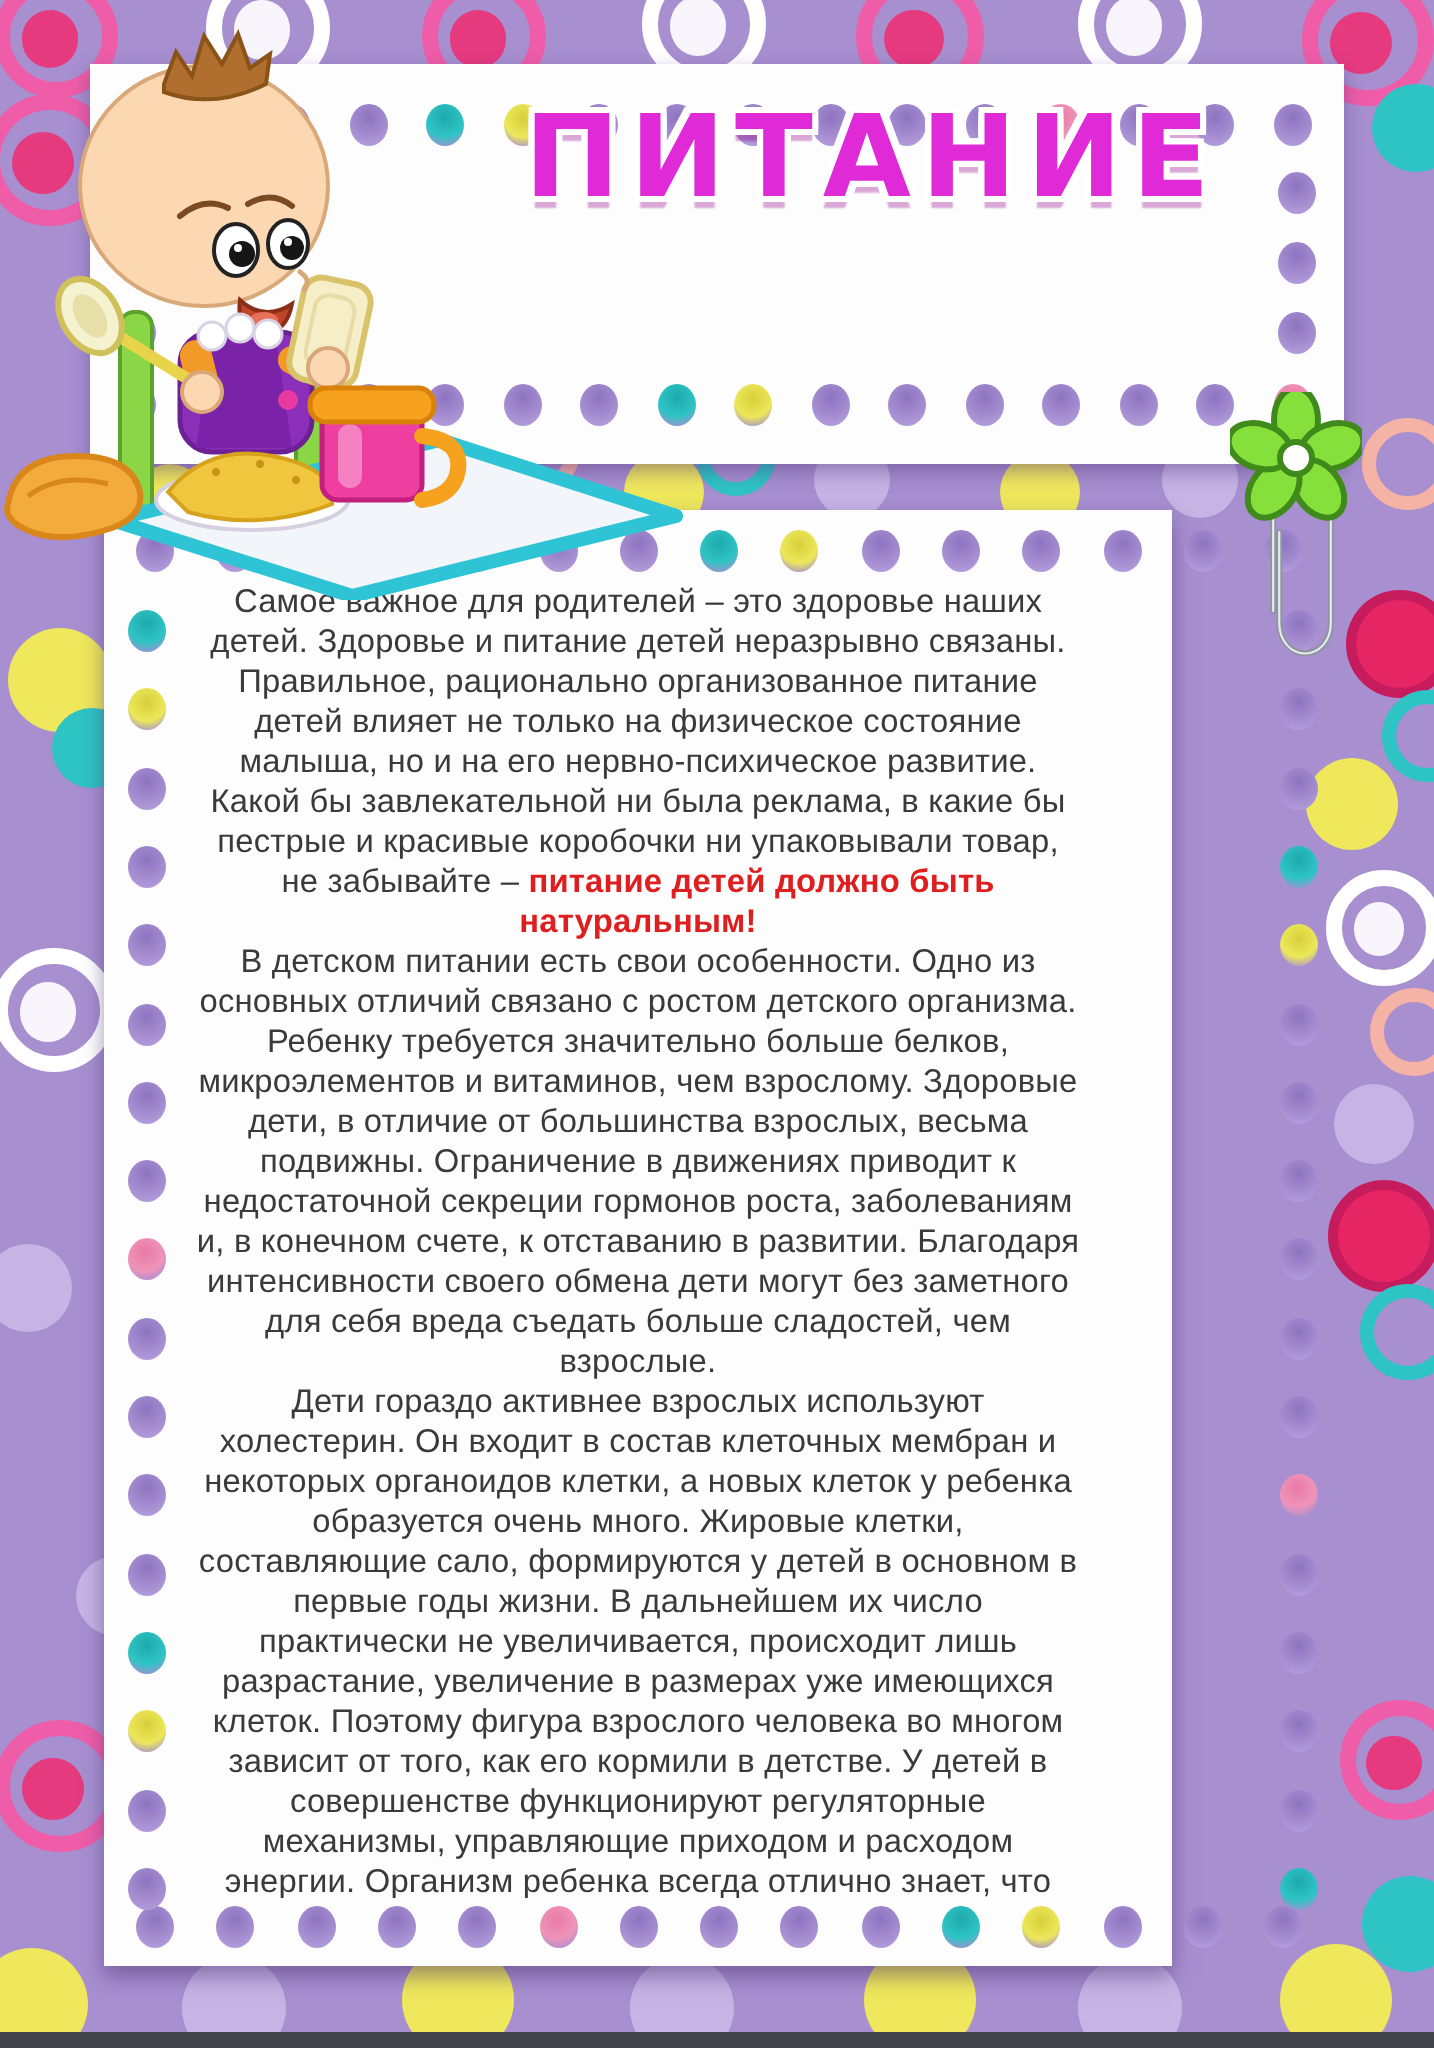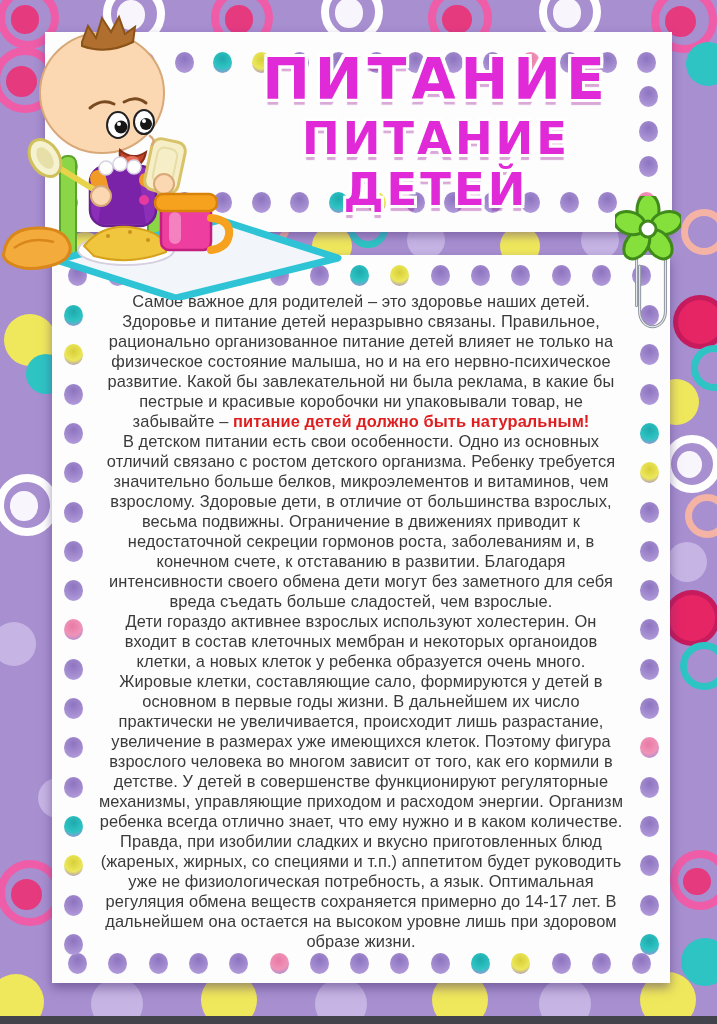--- a/index.html
+++ b/index.html
@@ -36,21 +36,21 @@
       -3px -3px 0 #fff,3px -3px 0 #fff,-3px 3px 0 #fff,3px 3px 0 #fff,
       0 -3px 0 #fff,0 3px 0 #fff,-3px 0 0 #fff,3px 0 0 #fff,
       0 6px 1px rgba(150,10,140,.35);}
   
   .hole{position:absolute;width:19px;height:21px;border-radius:50%;
     background:radial-gradient(circle at 50% 32%,#8d74c0,#a78fd2 60%,#b9a5e2);}
   .hole.v-teal{background:radial-gradient(circle at 50% 32%,#1fa9ad,#2ec4c4 55%,#a78fd2 92%);}
   .hole.v-pink{background:radial-gradient(circle at 45% 35%,#e87aa6,#f093b8 52%,#a78fd2 88%);}
   .hole.v-yellow{background:radial-gradient(circle at 50% 35%,#d8ce3a,#ece85a 55%,#a78fd2 90%);}
   
-  #card{position:absolute;left:52px;top:255px;width:618px;height:728px;
+  #card{position:absolute;left:52px;top:255px;width:534px;height:728px;
     background:var(--c-card,#fdfdfe);z-index:2;
     box-shadow:0 5px 10px rgba(70,45,110,.5);}
   #article{position:absolute;left:46px;right:46px;top:36px;bottom:34px;
     text-align:center;color:var(--c-body-text,#3a3a3a);
     font-size:16.4px;line-height:20px;letter-spacing:.1px;overflow:hidden;}
   #article p{margin:0;}
   #article .accent{color:var(--c-accent-red,#df1f1f);font-weight:bold;}
   
   #baby{position:absolute;left:-2px;top:8px;width:352px;height:292px;z-index:3;}
   #clip{position:absolute;left:629px;top:224px;width:44px;height:122px;z-index:4;}
@@ -141,21 +141,20 @@
         <div class="hole v-pink" style="left: 591.5px; top: 160px;"></div>
         <div class="hole" style="left: 594px; top: 54px;"></div>
         <div class="hole" style="left: 594px; top: 89px;"></div>
         <div class="hole" style="left: 594px; top: 124px;"></div>
         <div class="hole v-teal" style="left: 14px; top: 54px;"></div>
         <div class="hole v-yellow" style="left: 14px; top: 89px;"></div>
         <div class="hole" style="left: 14px; top: 124px;"></div>
       </div>
     <div id="title">
       <div class="t1">ПИТАНИЕ</div>
-      <div class="t2">ПИТАНИЕ ДЕТЕЙ</div>
     </div>
   </div>
 
   <div id="card">
     <div id="card-holes">
         <div class="hole" style="left: 16px; top: 10px;"></div>
         <div class="hole" style="left: 56.3px; top: 10px;"></div>
         <div class="hole v-pink" style="left: 96.6px; top: 10px;"></div>
         <div class="hole" style="left: 136.9px; top: 10px;"></div>
         <div class="hole" style="left: 177.2px; top: 10px;"></div>

